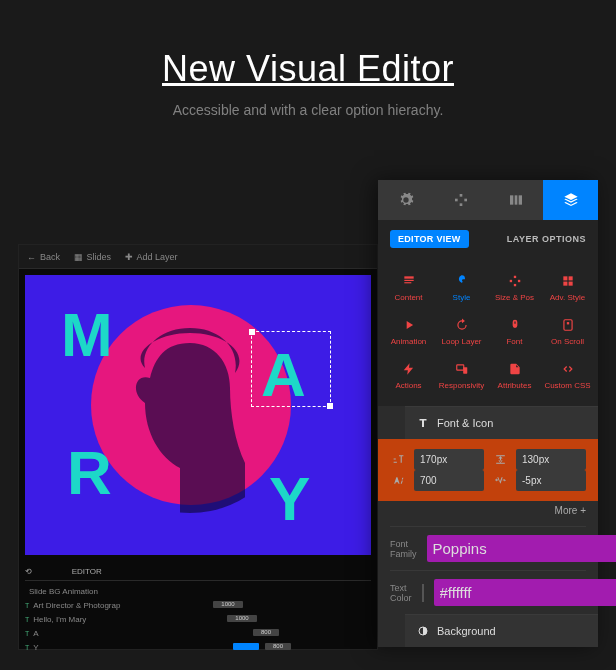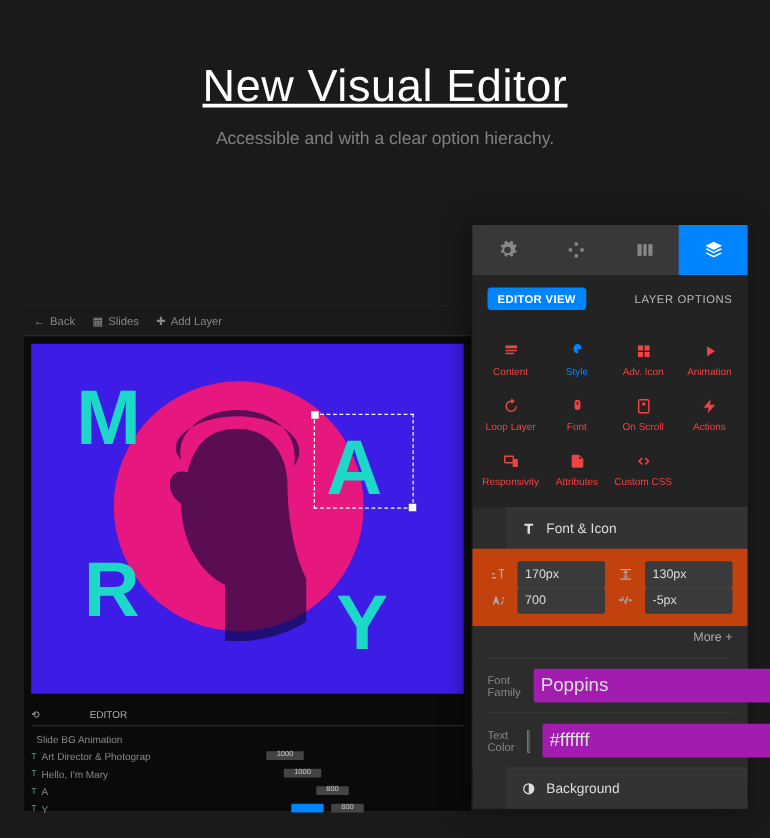--- a/index.html
+++ b/index.html
@@ -36,21 +36,21 @@
 .tl-bar.blue { background: #0084ff; }
 
 .panel { position: absolute; right: 18px; top: 180px; width: 220px; background: #2c2c2c; box-shadow: -4px 0 20px rgba(0,0,0,0.5); }
 .panel-tabs { display: flex; height: 40px; background: #383838; }
 .panel-tab { flex: 1; display: flex; align-items: center; justify-content: center; color: #888; cursor: pointer; }
 .panel-tab.active { background: #0084ff; color: #fff; }
 .panel-tab svg { width: 16px; height: 16px; }
 
 .panel-subheader { display: flex; align-items: center; padding: 10px 12px; background: #232323; }
 .pill { background: #0084ff; color: #fff; font-size: 9px; font-weight: 700; padding: 4px 8px; border-radius: 3px; letter-spacing: 0.3px; }
-.sub-label { margin-left: auto; font-size: 9px; color: #bbb; font-weight: 400; letter-spacing: 0.5px; }
+.sub-label { margin-left: auto; font-size: 9px; color: #bbb; font-weight: 700; letter-spacing: 0.5px; }
 
 .icon-grid { display: grid; grid-template-columns: repeat(4, 1fr); padding: 8px 4px; background: #232323; }
 .icon-cell { display: flex; flex-direction: column; align-items: center; justify-content: center; padding: 8px 2px; color: #ef4444; cursor: pointer; gap: 5px; }
 .icon-cell.active { color: #0084ff; }
 .icon-cell svg { width: 14px; height: 14px; }
 .icon-cell .lbl { font-size: 8px; text-align: center; }
 
 .section-header { display: flex; align-items: center; gap: 8px; padding: 10px 12px; background: #333; color: #ddd; font-size: 11px; border-top: 1px solid #3a3a3a; margin-left: 27px; }
 .section-header svg { width: 12px; height: 12px; }
 
@@ -182,26 +182,35 @@
         <svg viewBox="0 0 24 24" fill="currentColor">
           <path d="M12 2a5 5 0 015 5c0 1-1 2-2 2h-1a2 2 0 00-2 2c0 1 1 1 1 2a2 2 0 01-2 2 7 7 0 010-13z"></path>
           <circle cx="8" cy="8" r="1.2"></circle>
           <circle cx="12" cy="5" r="1.2"></circle>
           <circle cx="16" cy="8" r="1.2"></circle>
         </svg>
         <span class="lbl">Style</span>
       </div>
       <div class="icon-cell">
         <svg viewBox="0 0 24 24" fill="currentColor">
+          <rect x="10" y="3" width="4" height="4"></rect>
+          <rect x="3" y="10" width="4" height="4"></rect>
+          <rect x="17" y="10" width="4" height="4"></rect>
+          <rect x="10" y="17" width="4" height="4"></rect>
+        </svg>
+        <span class="lbl">Size &amp; Pos</span>
+      </div>
+      <div class="icon-cell">
+        <svg viewBox="0 0 24 24" fill="currentColor">
           <rect x="4" y="4" width="7" height="7"></rect>
           <rect x="13" y="4" width="7" height="7"></rect>
           <rect x="4" y="13" width="7" height="7"></rect>
           <rect x="13" y="13" width="7" height="7"></rect>
         </svg>
-        <span class="lbl">Adv. Icon</span>
+        <span class="lbl">Adv. Style</span>
       </div>
       <div class="icon-cell">
         <svg viewBox="0 0 24 24" fill="currentColor">
           <path d="M8 5v14l11-7z"></path>
         </svg>
         <span class="lbl">Animation</span>
       </div>
       <div class="icon-cell">
         <svg viewBox="0 0 24 24" fill="currentColor">
           <path d="M12 4a8 8 0 108 8h-2a6 6 0 11-6-6v3l5-4-5-4v3z"></path>

